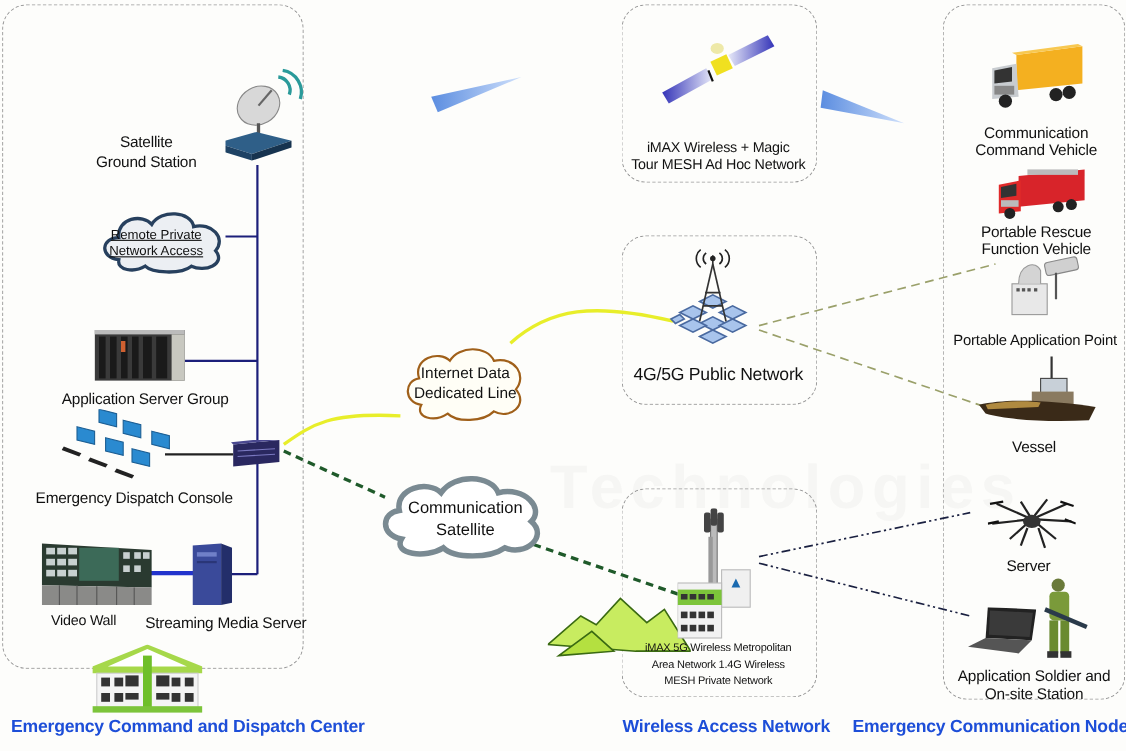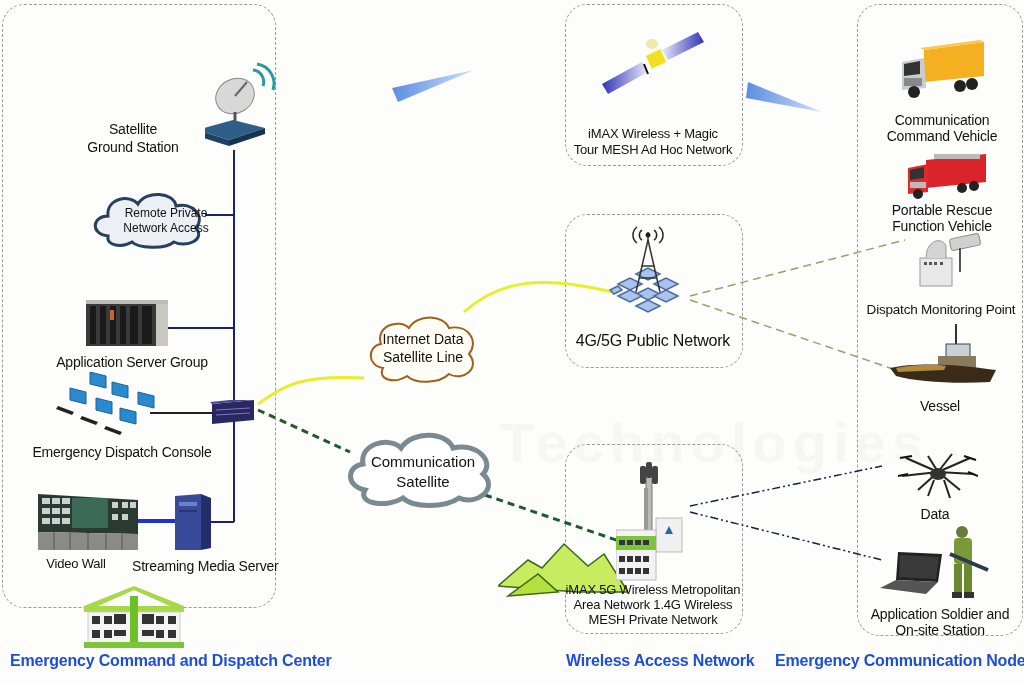--- a/index.html
+++ b/index.html
@@ -70,21 +70,21 @@
   <polygon points="24,78 60,66 60,72 24,84" fill="#16334f"></polygon>
 </svg>
 <div class="lbl" style="left:78px; top:120px; width:110px; font-size:14px; line-height:18px;">
   <div>Satellite</div>
   <div>Ground Station</div>
 </div>
 
 <svg class="icon" style="left:88px; top:186px;" width="122" height="64" viewBox="0 0 122 64">
   <path d="M20 50 C2 48 4 30 20 30 C18 12 42 8 50 18 C58 4 86 6 88 20 C104 16 118 30 108 42 C118 54 98 62 86 56 C76 64 50 62 44 56 C34 62 18 60 20 50 Z" fill="#eceff3" stroke="#27405e" stroke-width="3"></path>
 </svg>
-<div class="cloud-text" style="left:116px; top:206px; width:100px; font-size:12px; line-height:15px;">
+<div class="cloud-text" style="left:92px; top:206px; width:100px; font-size:12px; line-height:15px;text-decoration:underline;">
   <div>Remote Private</div>
   <div>Network Access</div>
 </div>
 
 <svg class="icon" style="left:86px; top:296px;" width="82" height="52" viewBox="0 0 82 52">
   <rect x="0" y="4" width="82" height="46" fill="#3a3a3a"></rect>
   <rect x="0" y="4" width="82" height="4" fill="#bbb"></rect>
   <g fill="#1a1a1a">
     <rect x="4" y="10" width="6" height="38"></rect>
       <rect x="14" y="10" width="6" height="38"></rect>
@@ -181,21 +181,21 @@
   </g>
   <rect x="0" y="56" width="100" height="6" fill="#7cc43a"></rect>
 </svg>
 <div class="sec-title" style="left:10px; top:652px;">Emergency Command and Dispatch Center</div>
 
 <svg class="icon" style="left:365px; top:312px;" width="116" height="72" viewBox="0 0 116 72">
   <path d="M18 56 C2 54 2 34 16 32 C10 14 34 6 44 16 C52 2 78 2 84 16 C104 12 114 30 104 42 C116 56 98 70 84 62 C74 72 50 72 42 64 C30 72 12 68 18 56 Z" fill="#fffef6" stroke="#a0601a" stroke-width="2"></path>
 </svg>
 <div class="cloud-text" style="left:368px; top:330px; width:110px;">
   <div>Internet Data</div>
-  <div>Satellite Line</div>
+  <div>Dedicated Line</div>
 </div>
 
 <svg class="icon" style="left:343px; top:428px;" width="160" height="80" viewBox="0 0 160 80">
   <path d="M22 62 C2 58 4 38 20 36 C16 16 46 8 58 20 C70 2 104 4 110 20 C134 14 152 34 140 46 C156 60 134 78 116 70 C102 80 70 80 60 70 C44 80 14 76 22 62 Z" fill="#fff" stroke="#7a8a92" stroke-width="5"></path>
 </svg>
 <div class="cloud-text" style="left:360px; top:452px; width:126px; font-size:15px; line-height:20px;">
   <div>Communication</div>
   <div>Satellite</div>
 </div>
 
@@ -276,21 +276,21 @@
     <rect x="3" y="94" width="6" height="6"></rect>
       <rect x="11" y="94" width="6" height="6"></rect>
       <rect x="19" y="94" width="6" height="6"></rect>
       <rect x="27" y="94" width="6" height="6"></rect>
     <rect x="3" y="106" width="6" height="6"></rect>
       <rect x="11" y="106" width="6" height="6"></rect>
       <rect x="19" y="106" width="6" height="6"></rect>
       <rect x="27" y="106" width="6" height="6"></rect>
   </g>
 </svg>
-<div class="lbl" style="left:560px; top:582px; width:186px; font-size:13px; line-height:15px;">
+<div class="lbl" style="left:560px; top:582px; width:186px; font-size:10px; line-height:15px;">
   <div>iMAX 5G Wireless Metropolitan</div>
   <div>Area Network 1.4G Wireless</div>
   <div>MESH Private Network</div>
 </div>
 <div class="sec-title" style="left:566px; top:652px;">Wireless Access Network</div>
 
 <svg class="icon" style="left:900px; top:40px;" width="86" height="60" viewBox="0 0 86 60">
   <polygon points="24,10 84,2 84,36 24,42" fill="#f4b020"></polygon>
   <polygon points="24,10 84,2 80,0 20,8" fill="#f8c850"></polygon>
   <polygon points="2,22 24,18 26,48 2,50" fill="#c8ccd0"></polygon>
@@ -325,21 +325,21 @@
   <g fill="#555">
       <rect x="8" y="30" width="3" height="3"></rect>
       <rect x="13" y="30" width="3" height="3"></rect>
       <rect x="18" y="30" width="3" height="3"></rect>
       <rect x="24" y="30" width="3" height="3"></rect>
     </g>
   <path d="M10 26 C10 8 26 4 30 14 L30 26" fill="#d4d4d4" stroke="#999"></path>
   <rect x="34" y="4" width="30" height="12" rx="3" fill="#d0d0d0" stroke="#888" transform="rotate(-12 49 10)"></rect>
   <line x1="44" y1="16" x2="44" y2="40" stroke="#555" stroke-width="2"></line>
 </svg>
-<div class="lbl" style="left:860px; top:302px; width:162px; font-size:13.5px;">Dispatch Monitoring Point</div>
+<div class="lbl" style="left:860px; top:302px; width:162px; font-size:13.5px;">Portable Application Point</div>
 
 <svg class="icon" style="left:886px; top:322px;" width="112" height="66" viewBox="0 0 112 66">
   <line x1="70" y1="2" x2="70" y2="26" stroke="#333" stroke-width="2"></line>
   <rect x="60" y="22" width="24" height="18" fill="#c8d0d8" stroke="#444"></rect>
   <rect x="52" y="34" width="38" height="12" fill="#8a7a60"></rect>
   <path d="M4 46 C 30 40, 70 42, 110 48 L 104 60 C 70 62, 30 60, 10 54 Z" fill="#3a2a18"></path>
   <path d="M10 46 C 30 42, 50 42, 60 44 L 58 48 L 12 50 Z" fill="#b08a40"></path>
 </svg>
 <div class="lbl" style="left:900px; top:398px; width:80px;">Vessel</div>
 
@@ -357,21 +357,21 @@
       <line x1="46" y1="30" x2="52" y2="48"></line>
   </g>
   <ellipse cx="40" cy="24" rx="8" ry="6" fill="#333"></ellipse>
   <g stroke="#111" stroke-width="2">
       <line x1="2" y1="8" x2="14" y2="6"></line>
       <line x1="66" y1="6" x2="78" y2="10"></line>
       <line x1="0" y1="26" x2="10" y2="24"></line>
       <line x1="70" y1="22" x2="80" y2="26"></line>
     </g>
 </svg>
-<div class="lbl" style="left:900px; top:506px; width:70px;">Data</div>
+<div class="lbl" style="left:900px; top:506px; width:70px;">Server</div>
 
 <svg class="icon" style="left:880px; top:552px;" width="62" height="44" viewBox="0 0 62 44">
   <polygon points="18,0 62,2 58,30 16,28" fill="#222"></polygon>
   <polygon points="20,3 59,5 56,27 19,25" fill="#3a3a3a"></polygon>
   <polygon points="0,36 16,28 58,30 46,42" fill="#555"></polygon>
 </svg>
 <svg class="icon" style="left:944px; top:524px;" width="46" height="76" viewBox="0 0 46 76">
   <circle cx="18" cy="8" r="6" fill="#6a7a3a"></circle>
   <rect x="10" y="14" width="18" height="26" rx="4" fill="#7a9a3a"></rect>
   <rect x="10" y="40" width="8" height="30" fill="#6a8a30"></rect>

